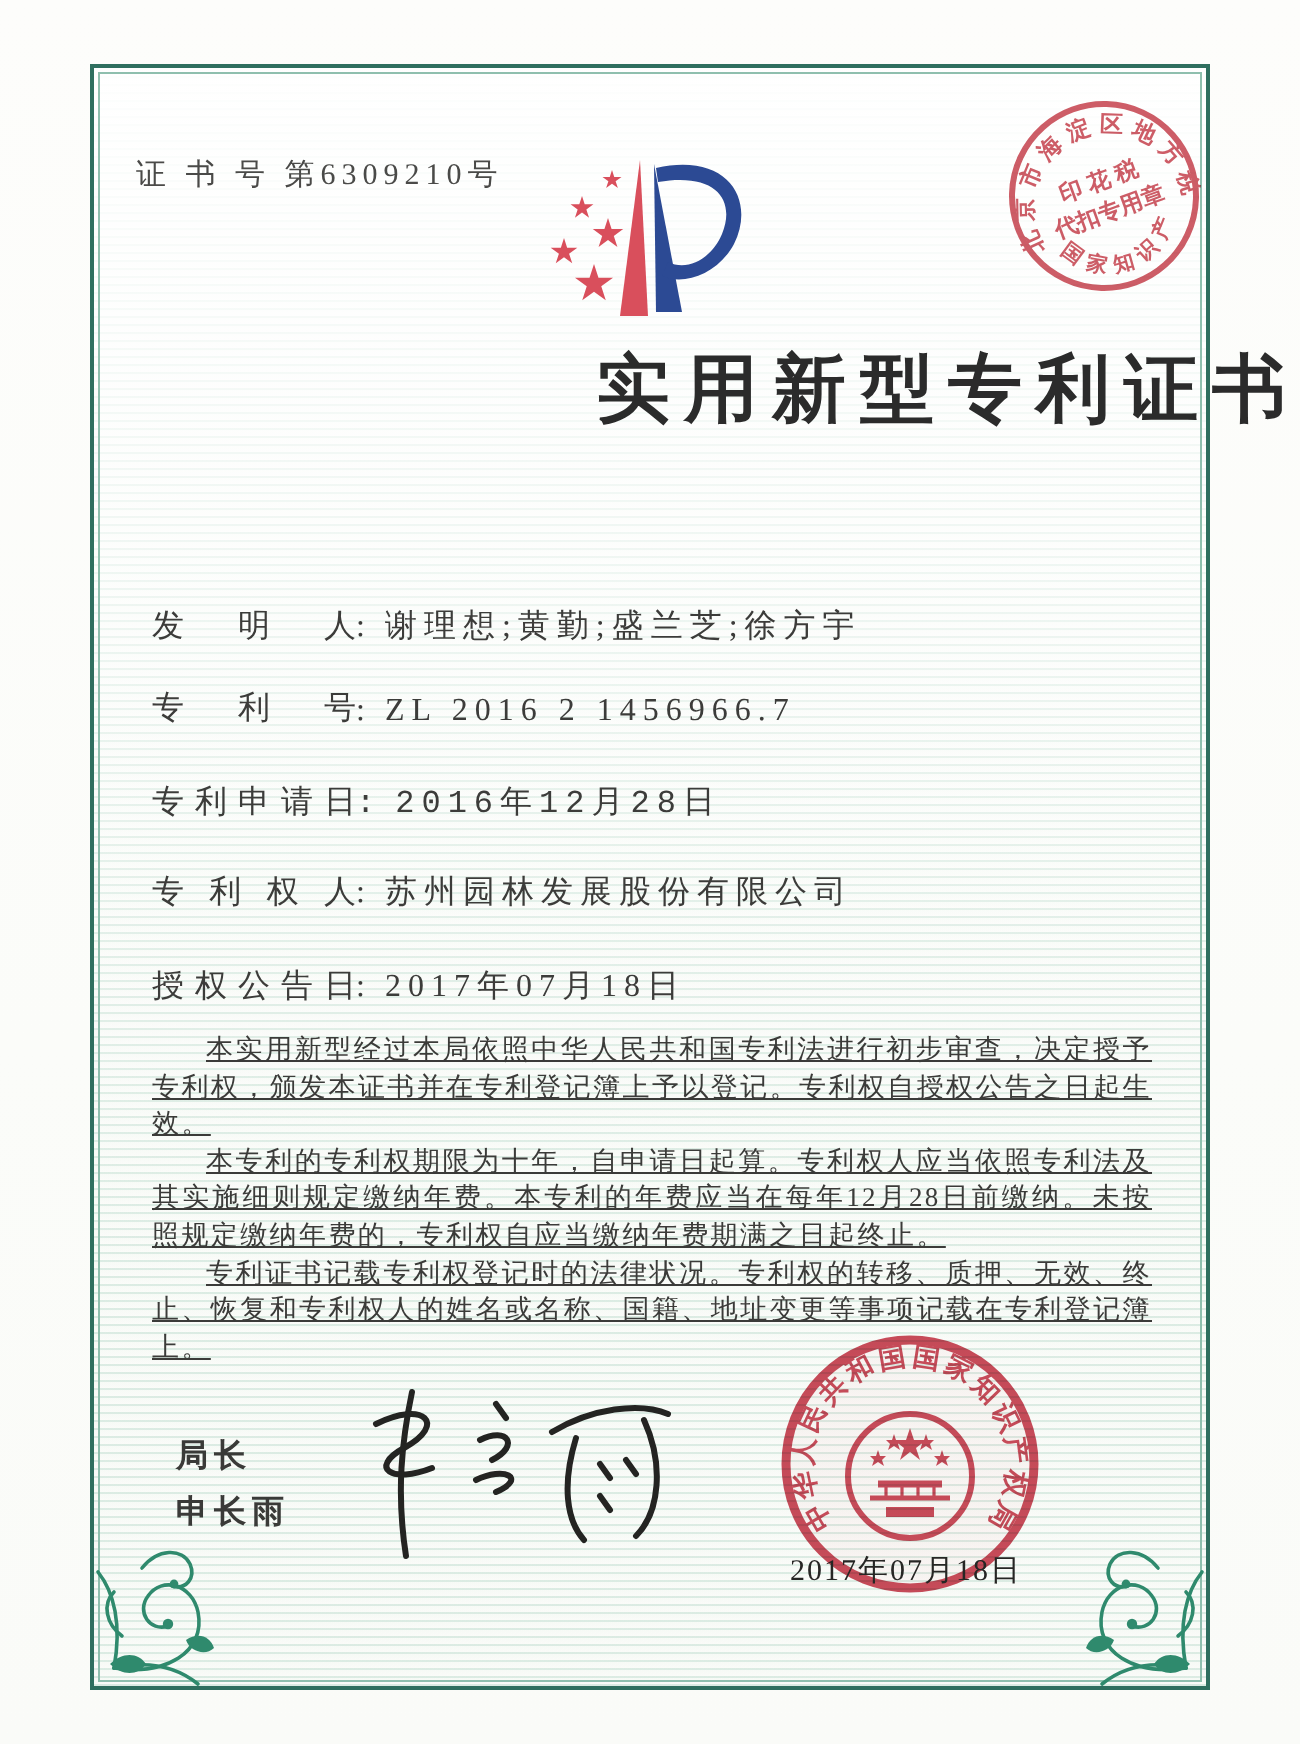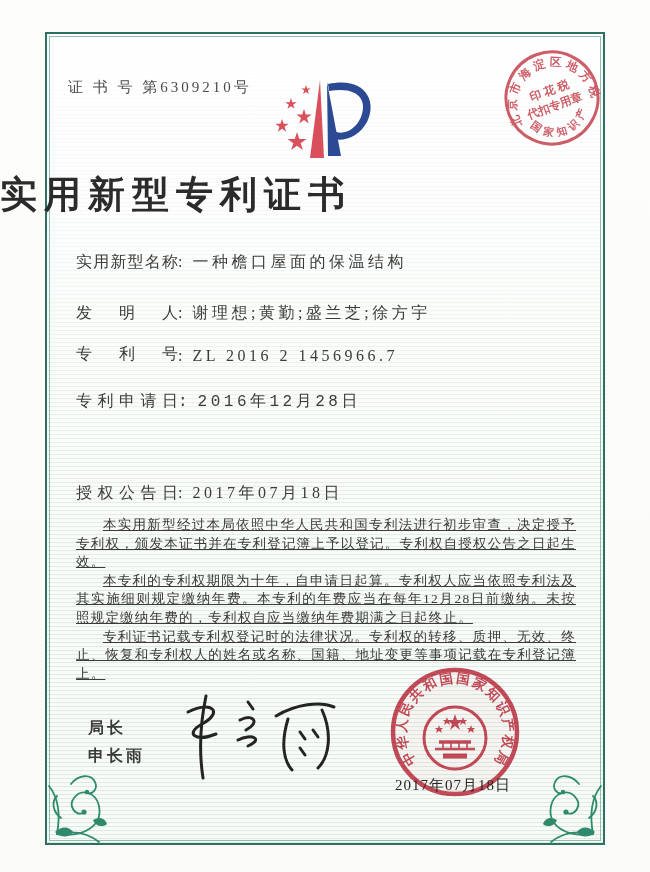--- a/index.html
+++ b/index.html
@@ -19,21 +19,21 @@
   }
   .frame::before{
     content:'';position:absolute;inset:2px;border:1px solid #8fbfae;pointer-events:none;
   }
   .orn{position:absolute;width:84px;height:84px;z-index:3;}
   .orn.bl{left:47px;top:760px;}
   .orn.br{left:519px;top:760px;transform:scaleX(-1);}
   
   .cert-no{position:absolute;left:68px;top:78px;font-size:15px;letter-spacing:3px;color:#4a4a48;z-index:4;}
   .title{
-    position:absolute;left:0;top:170px;width:650px;text-align:left;
+    position:absolute;left:0;top:170px;width:650px;text-align:right;
     font-size:37px;font-weight:bold;color:#2b2b2b;letter-spacing:7px;z-index:4;
   }
   .row{position:absolute;left:76px;font-size:16px;color:#3c3c3a;white-space:nowrap;z-index:4;}
   .row .lbl{display:inline-block;width:102px;text-align:justify;text-align-last:justify;vertical-align:bottom;}
   .row .col{margin:0 2px 0 0;}
   .row .val{letter-spacing:3.5px;margin-left:8px;}
   .r1{top:252px;} .r2{top:303px;} .r3{top:344px;} .r4{top:391px;font-family:Liberation Mono, monospace;} .r5{top:436px;} .r6{top:483px;}
   .paras{position:absolute;left:76px;top:516px;width:500px;z-index:4;color:#3b3b39;text-decoration:underline;}
   .paras p{
     margin:0;font-size:13.5px;line-height:18.6px;text-indent:2em;
@@ -119,31 +119,31 @@
     </text>
     <text font-size="10.5" fill="#c94b56" font-weight="bold" font-family="'Liberation Sans',sans-serif">
       <textPath href="#taxBot" startOffset="0" textLength="100">国家知识产权局</textPath>
     </text>
     <text x="60" y="56" text-anchor="middle" font-size="11.5" fill="#c94b56" font-weight="bold" font-family="'Liberation Sans',sans-serif">印 花 税</text>
     <text x="60" y="72" text-anchor="middle" font-size="11.5" fill="#c94b56" font-weight="bold" font-family="'Liberation Sans',sans-serif">代扣专用章</text>
   </svg>
 
   <div class="title">实用新型专利证书</div>
 
-  <div class="row r1">
-    <span class="lbl">实用新型名称</span><span class="col">:</span><span class="val">一种檐口屋面的保温结构</span>
-  </div>
   <div class="row r2">
     <span class="lbl">发明人</span><span class="col">:</span><span class="val">谢理想;黄勤;盛兰芝;徐方宇</span>
   </div>
   <div class="row r3">
     <span class="lbl">专利号</span><span class="col">:</span><span class="val">ZL 2016 2 1456966.7</span>
   </div>
   <div class="row r4">
     <span class="lbl">专利申请日</span><span class="col">:</span><span class="val">2016年12月28日</span>
+  </div>
+  <div class="row r5">
+    <span class="lbl">专利权人</span><span class="col">:</span><span class="val">苏州园林发展股份有限公司</span>
   </div>
   <div class="row r6">
     <span class="lbl">授权公告日</span><span class="col">:</span><span class="val">2017年07月18日</span>
   </div>
 
   <div class="paras">
     <p>本实用新型经过本局依照中华人民共和国专利法进行初步审查，决定授予专利权，颁发本证书并在专利登记簿上予以登记。专利权自授权公告之日起生效。</p>
     <p>本专利的专利权期限为十年，自申请日起算。专利权人应当依照专利法及其实施细则规定缴纳年费。本专利的年费应当在每年12月28日前缴纳。未按照规定缴纳年费的，专利权自应当缴纳年费期满之日起终止。</p>
     <p>专利证书记载专利权登记时的法律状况。专利权的转移、质押、无效、终止、恢复和专利权人的姓名或名称、国籍、地址变更等事项记载在专利登记簿上。</p>
   </div>

